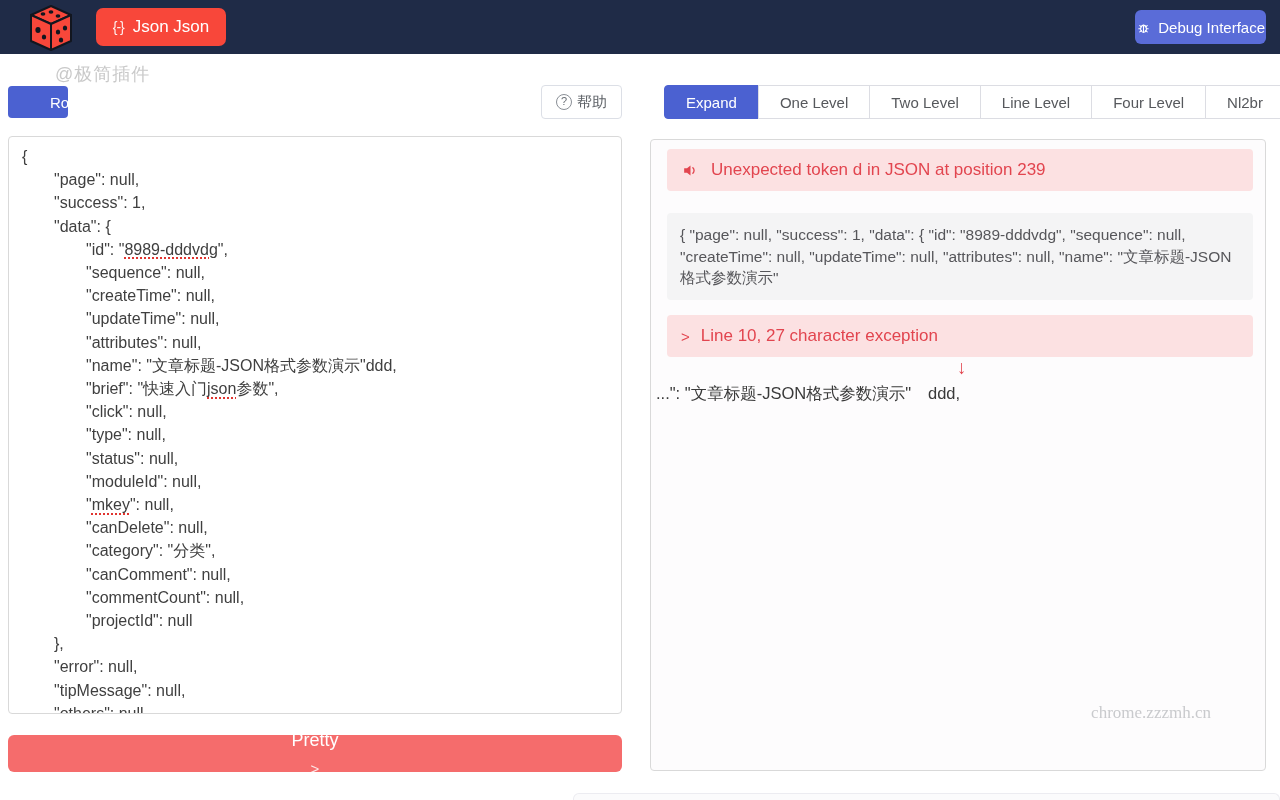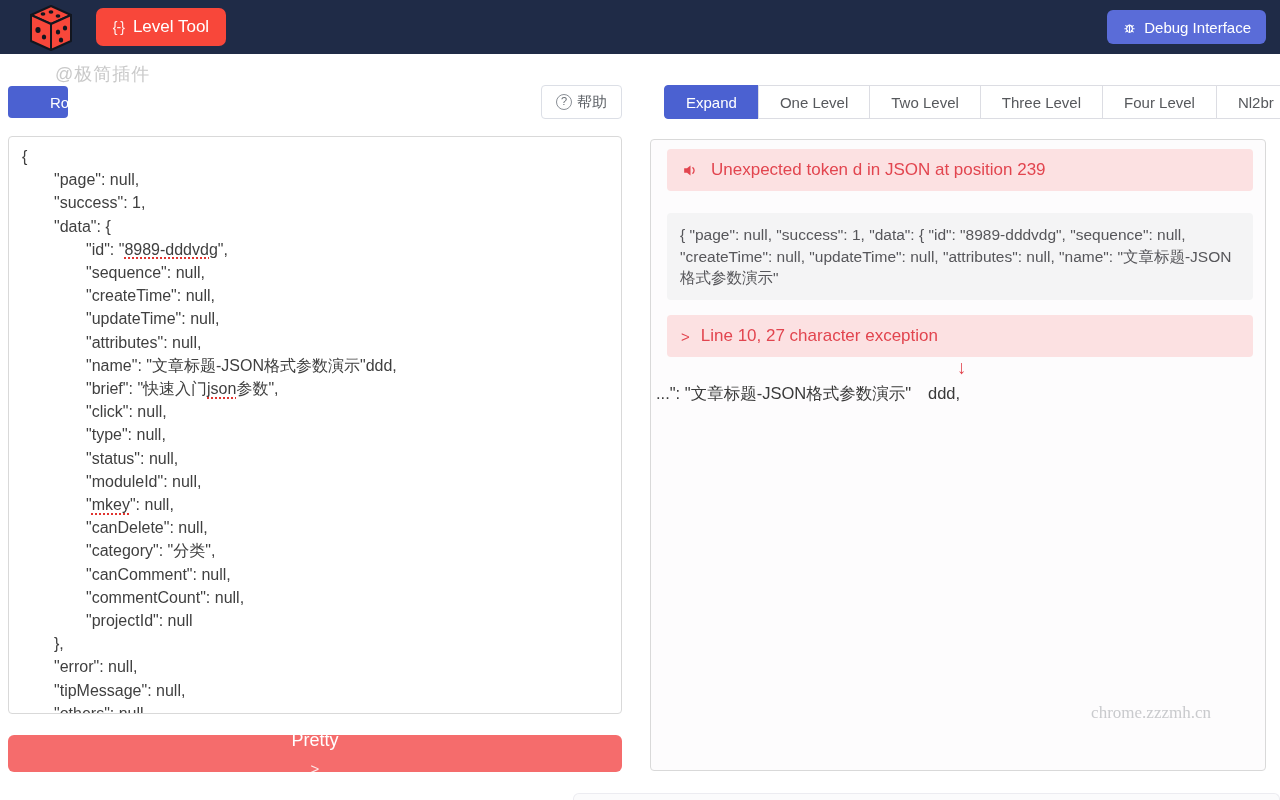--- a/index.html
+++ b/index.html
@@ -18,21 +18,21 @@
     background:var(--navy); display:flex; align-items:center;}
   .logo{position:absolute; left:27px; top:4px; width:48px; height:48px;}
   .json-tool-btn{position:absolute; left:96px; top:8px; width:130px; height:38px;
     background:var(--red); border:none; border-radius:7px; color:#fff;
     font-size:17px; display:flex; align-items:center; justify-content:center;
     gap:9px; cursor:pointer; font-family:inherit;}
   .json-tool-btn .braces{font-size:14px; opacity:.9; letter-spacing:-1px;}
   .debug-btn{position:absolute; right:14px; top:10px; height:34px;
     background:var(--indigo); border:none; border-radius:6px; color:#fff;
     font-size:15px; display:flex; align-items:center; gap:7px;
-    padding:0 15px; cursor:pointer; font-family:inherit;text-align:right;}
+    padding:0 1px; cursor:pointer; font-family:inherit;text-align:right;}
   .debug-btn svg{width:15px; height:15px;}
   
   .wm-plugin{position:absolute; left:55px; top:62px; font-size:18px;
     color:#c9c9c9; letter-spacing:1px;}
   .wm-site{position:absolute; font-size:17px; color:#c9cacd;}
   
   .row-btn{position:absolute; left:8px; top:86px; width:60px; height:32px;
     background:var(--blue); color:#fff; border:none; border-radius:4px;
     font-size:15px; cursor:pointer; font-family:inherit;padding-left:42px;}
   .help-btn{position:absolute; left:541px; top:85px; width:81px; height:34px;
@@ -103,21 +103,21 @@
       <ellipse cx="31" cy="12" rx="2.4" ry="1.7"></ellipse>
       <ellipse cx="11" cy="26" rx="2.6" ry="3"></ellipse>
       <ellipse cx="17" cy="33" rx="2.2" ry="2.6"></ellipse>
       <ellipse cx="31" cy="28" rx="2.2" ry="2.6"></ellipse>
       <ellipse cx="38" cy="24" rx="2.2" ry="2.6"></ellipse>
       <ellipse cx="34" cy="36" rx="2.2" ry="2.6"></ellipse>
     </g>
   </svg>
   <button class="json-tool-btn">
     <span class="braces">{-}</span>
-    <span>Level Tool</span>
+    <span>Json Json</span>
   </button>
   <button class="debug-btn">
     <svg viewBox="0 0 24 24" fill="none" stroke="currentColor" stroke-width="1.7" stroke-linecap="round">
       <ellipse cx="12" cy="14" rx="4.6" ry="5.6"></ellipse>
       <path d="M9.2 10a3 3 0 0 1 5.6 0"></path>
       <path d="M12 9.5v10"></path>
       <path d="M4.5 14h2.9M16.6 14h2.9M6 9l3 2.2M18 9l-3 2.2M6 19l3-2.2M18 19l-3-2.2"></path>
     </svg>
     <span>Debug Interface</span>
   </button>
@@ -136,21 +136,21 @@
 
 <button class="pretty-btn">
   <span>Pretty</span>
   <span class="chev">&gt;</span>
 </button>
 
 <div class="tabs">
     <button class="tab active">Expand</button>
     <button class="tab">One Level</button>
     <button class="tab">Two Level</button>
-    <button class="tab">Three Level</button>
+    <button class="tab">Line Level</button>
     <button class="tab">Four Level</button>
     <button class="tab">Nl2br</button>
   </div>
 
 <div class="right-panel">
   <div class="banner banner-1">
     <svg class="spk" viewBox="0 0 24 24">
       <path d="M4 9.3v5.4h3.6L12 18.4V5.6L7.6 9.3H4z" fill="currentColor"></path>
       <path d="M15 8.6a4.6 4.6 0 0 1 0 6.8" fill="none" stroke="currentColor" stroke-width="1.7" stroke-linecap="round"></path>
     </svg>

